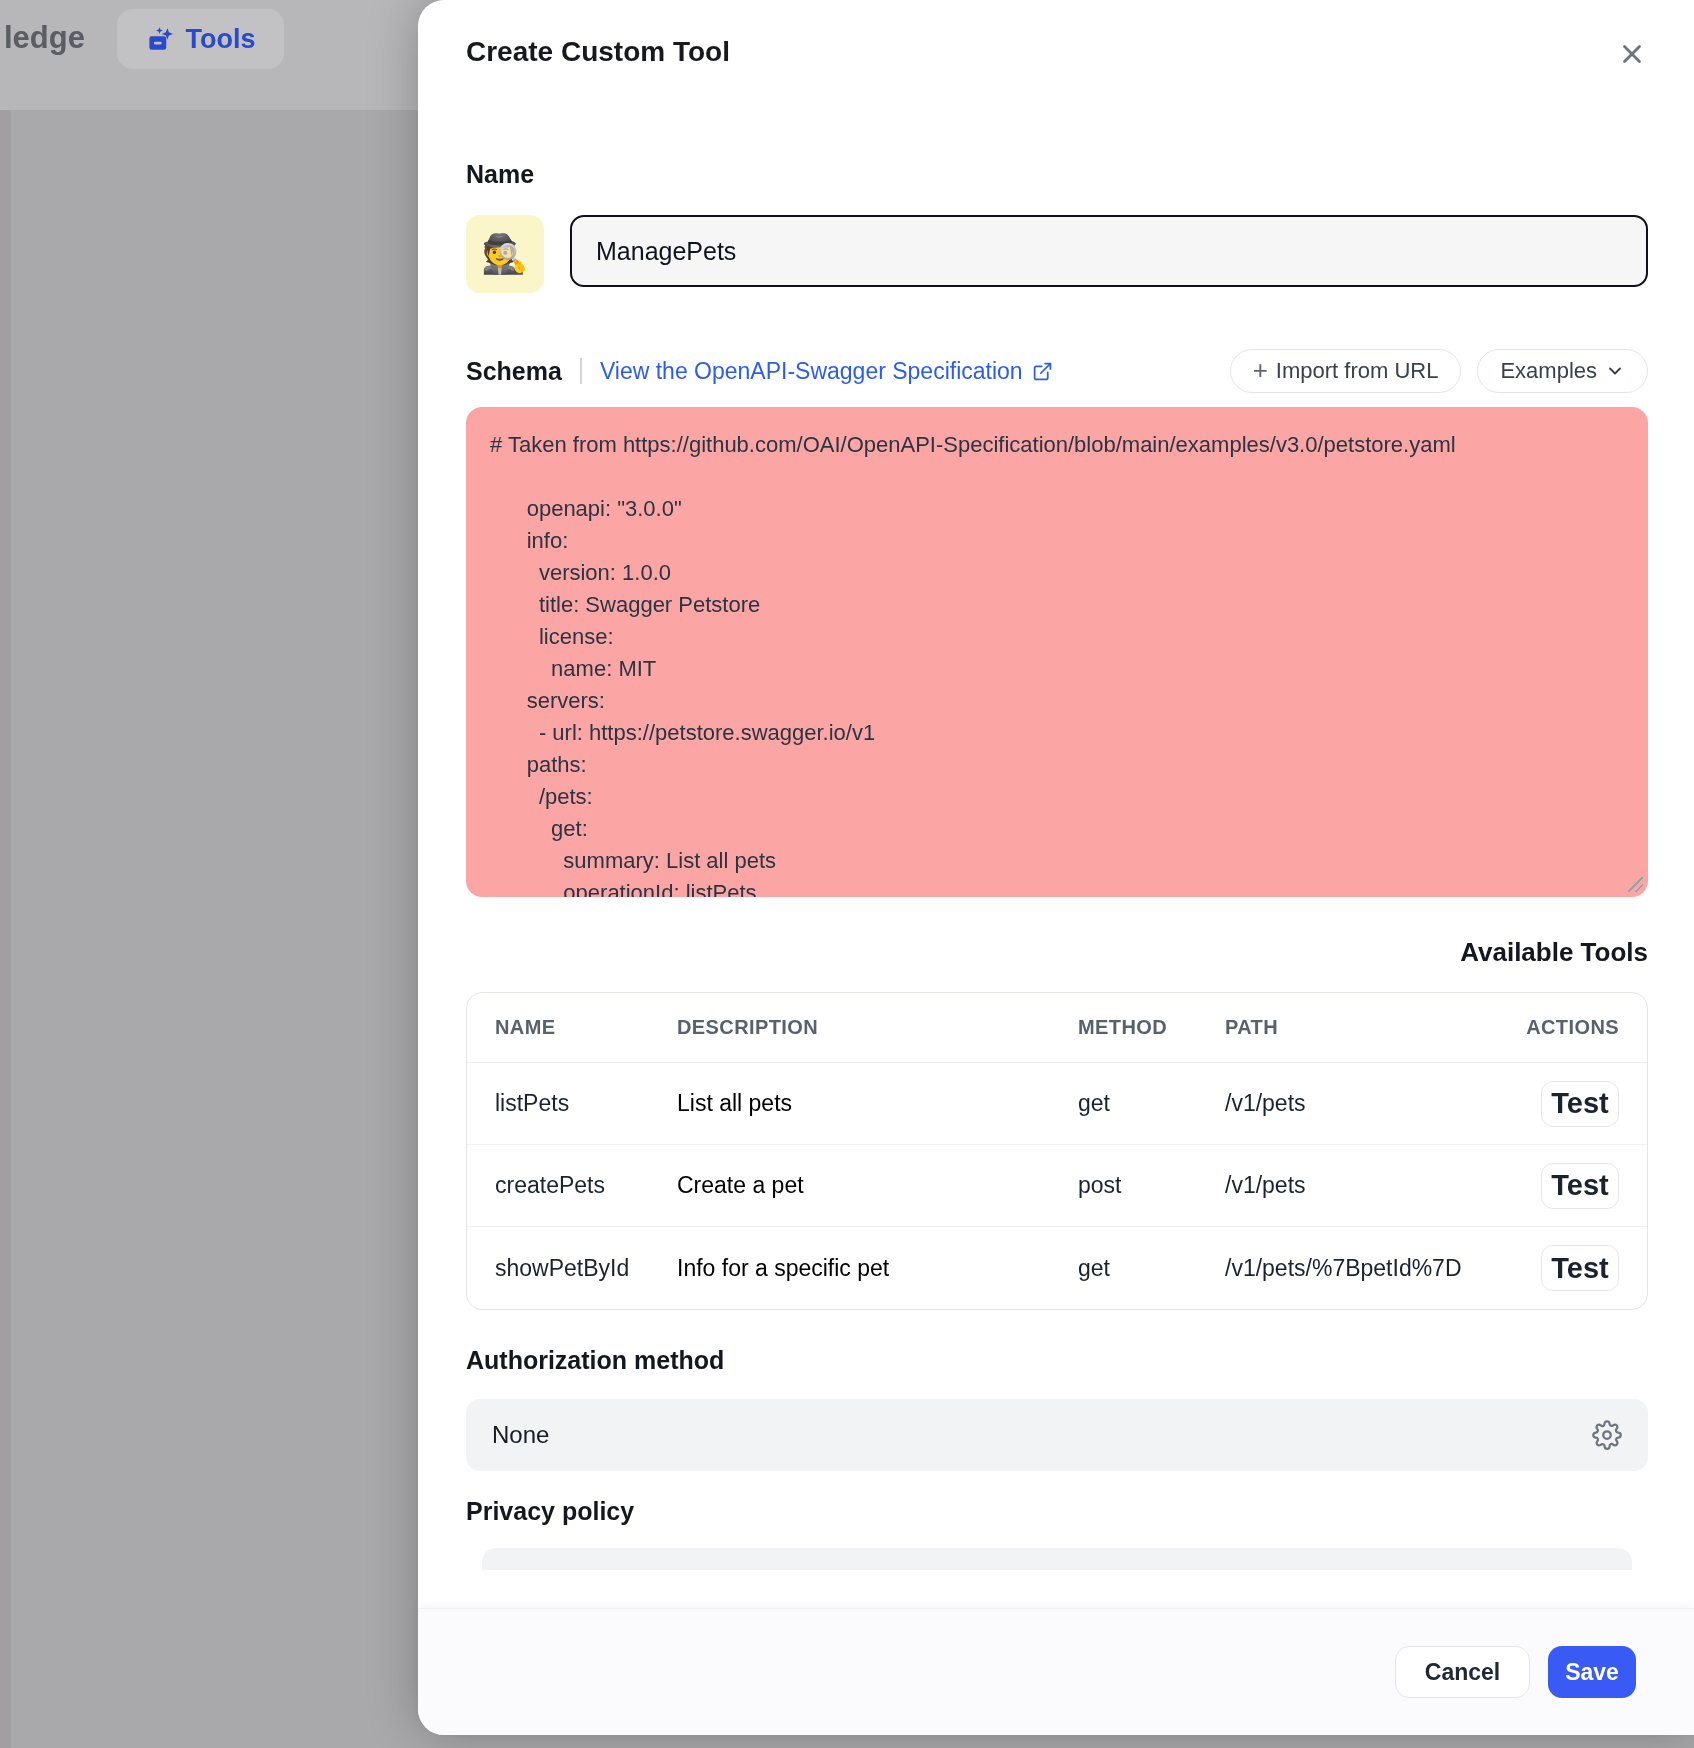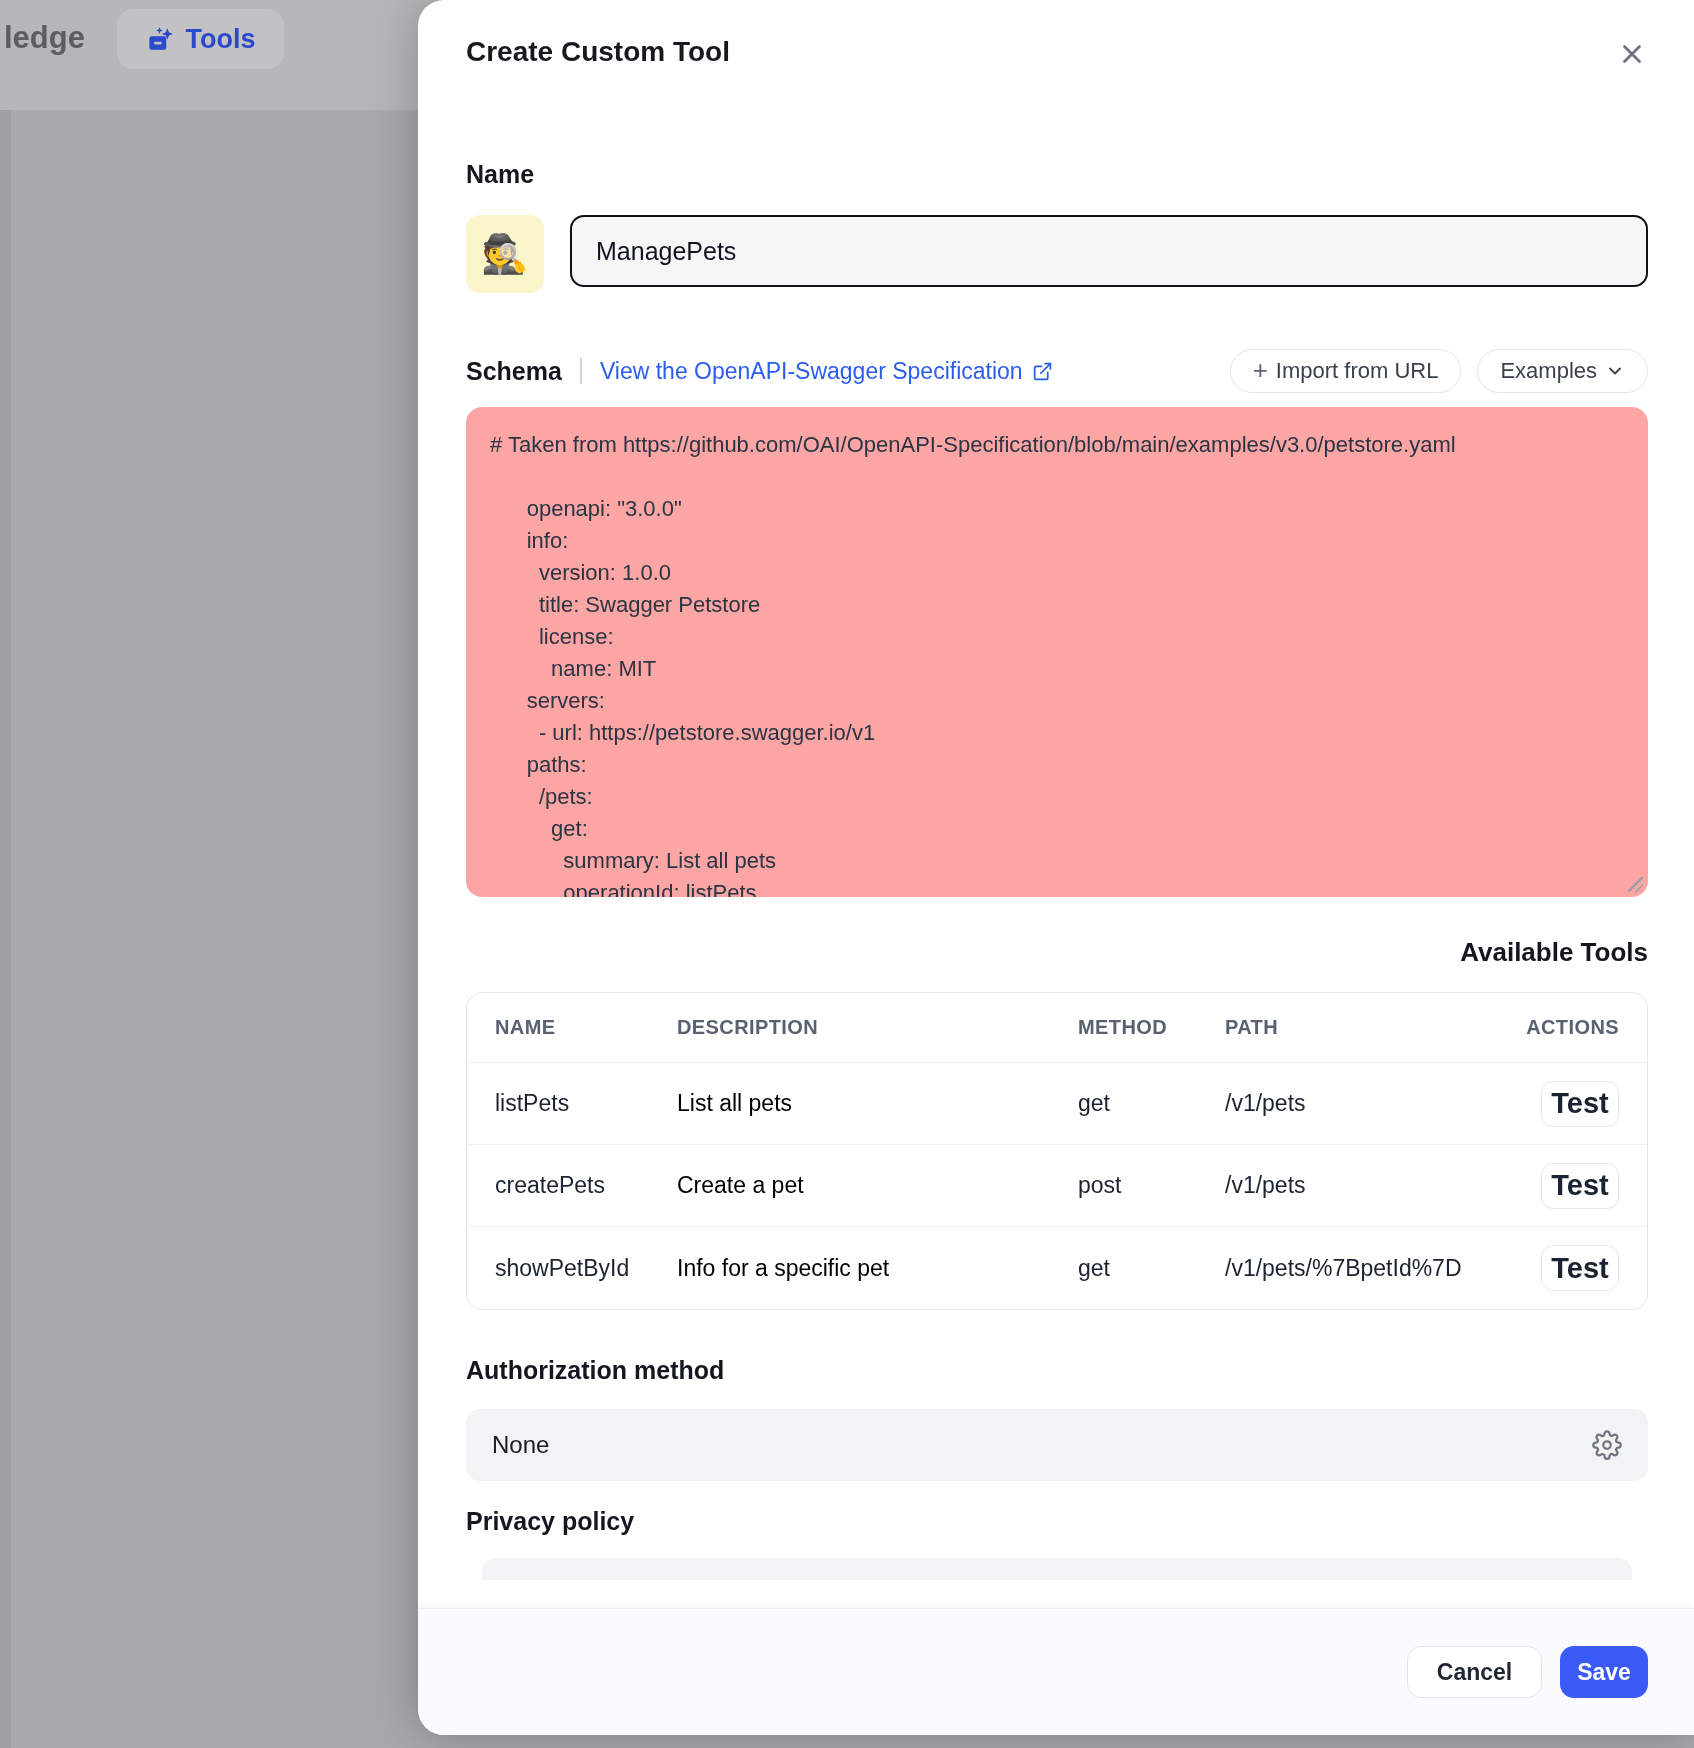--- a/index.html
+++ b/index.html
@@ -47,21 +47,21 @@
     position: absolute; right: 42px; top: 34px;
     width: 40px; height: 40px;
     display: flex; align-items: center; justify-content: center;
     cursor: pointer; border-radius: 8px;
   }
   .modal-body { padding: 0 46px 0 48px; }
 
   .section-heading { font-size: 25px; font-weight: 600; color: #14171f; }
   .h-name  { margin-top: 60px; }
   .h-tools { margin-top: 40px; font-size: 26px; text-align: right; }
-  .h-auth  { margin-top: 46px; }
+  .h-auth  { margin-top: 36px; }
   .h-priv  { margin-top: 26px; }
 
   .name-row { margin-top: 26px; display: flex; gap: 26px; height: 78px; }
   .emoji-box {
     width: 78px; height: 78px; flex: 0 0 78px;
     background: #fbf6c9; border-radius: 14px;
     display: flex; align-items: center; justify-content: center;
     font-size: 38px; cursor: pointer;
   }
   .name-input {
@@ -152,21 +152,21 @@
   }
 
   .modal-footer {
     position: absolute; left: 0; right: 0; bottom: 0;
     height: 127px;
     background: #fbfbfd;
     border-top: 1px solid #f0f0f2;
     border-radius: 0 0 0 26px;
     box-shadow: 0 -3px 10px rgba(0,0,0,0.04);
     display: flex; align-items: center; justify-content: flex-end;
-    gap: 18px; padding-right: 46px;
+    gap: 18px; padding-right: 58px;
   }
   .btn {
     height: 52px; border-radius: 14px;
     font-family: "Liberation Sans", sans-serif;
     font-size: 23px; font-weight: 600;
     cursor: pointer; border: none;
   }
   .btn-cancel {
     width: 135px; background: #fff; color: #212735;
     border: 1.5px solid #e3e5e9;

